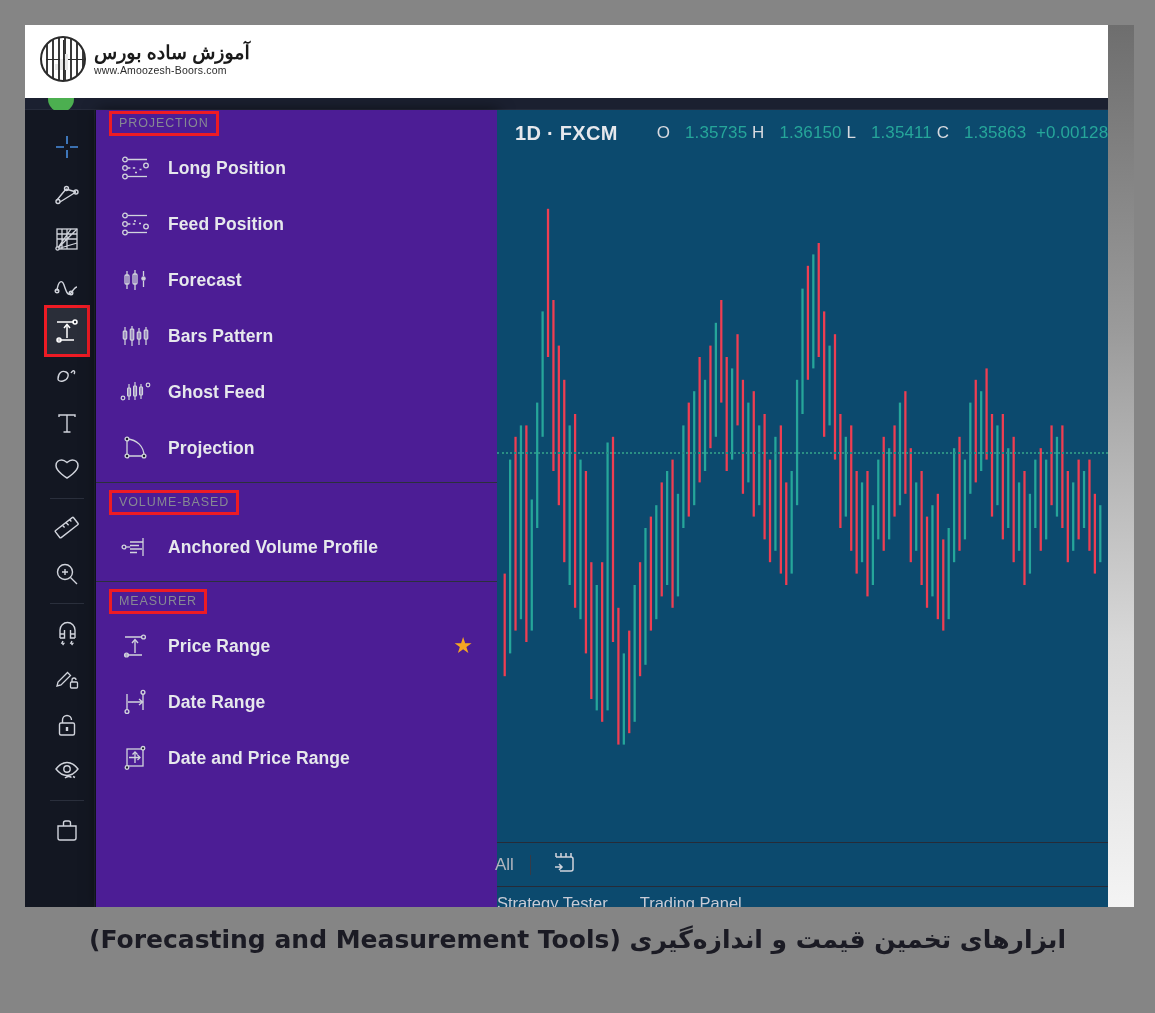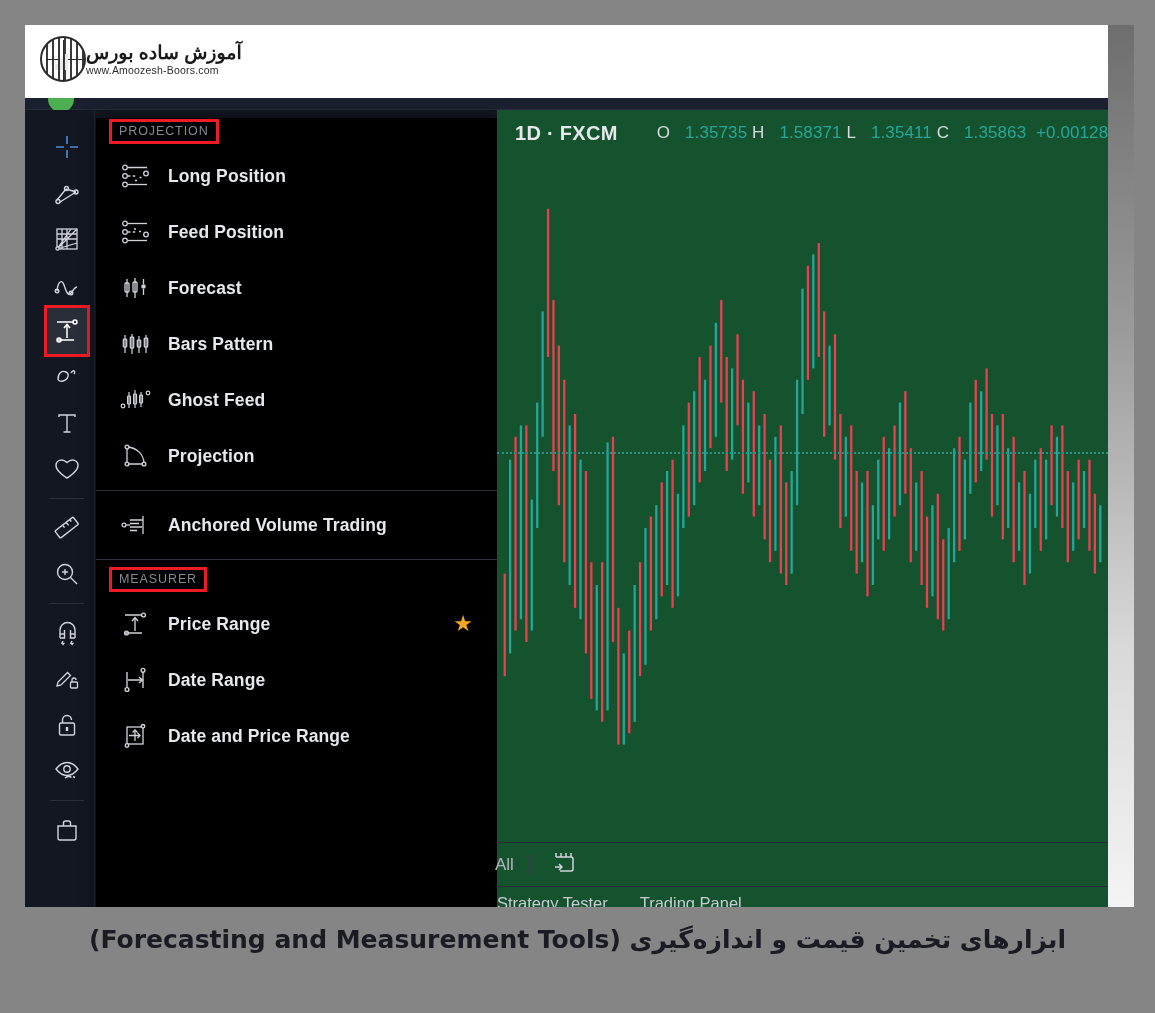--- a/index.html
+++ b/index.html
@@ -31,21 +31,21 @@
   }
 
   
   #logo-band {
     position: absolute; left: 0; top: 0;
     width: 1083px; height: 73px;
     background: #ffffff;
   }
   #logo-wrap {
     position: absolute; left: 15px; top: 11px;
-    display: flex; align-items: center; 
+    display: flex; align-items: center; gap: 8px;
   }
   #globe {
     width: 46px; height: 46px; flex: 0 0 46px;
     border-radius: 50%;
     border: 2px solid #2b2b2b;
     position: relative;
     background:
       repeating-linear-gradient(90deg, transparent 0 4px, #3a3a3a 4px 6px);
     overflow: hidden;
   }
@@ -124,24 +124,23 @@
     background: #2a2e39;
     border-radius: 0 3px 3px 0;
     display: flex; align-items: center; justify-content: center;
     color: #b2b5be; font-size: 11px;
   }
 
   
   #tools-panel {
     position: absolute; left: 71px; top: 12px;
     width: 401px; height: 797px;
-    background: #000000;
+    background: #4c1d95;
     box-shadow: 2px 0 14px rgba(0,0,0,.55);
     overflow: hidden;
-    margin-top: 8px;
   }
   .group-head {
     position: relative;
     height: 30px;
     display: flex; align-items: center;
     padding-left: 21px;
   }
   .group-head span {
     font-size: 12.5px; color: #868993; letter-spacing: .9px;
   }
@@ -171,21 +170,21 @@
     position: absolute; right: 24px; top: 50%;
     transform: translateY(-50%);
     color: #f5a623; font-size: 22px; line-height: 1;
   }
   .grp-div { height: 1px; background: #2b303c; margin: 6px 0 6px 0; }
 
   
   #chart-area {
     position: absolute; left: 472px; top: 12px;
     width: 611px; height: 797px;
-    background: #14532d;
+    background: #0c4a6e;
   }
   #chart-header {
     position: absolute; left: 0; top: 0;
     height: 46px; width: 611px;
     display: flex; align-items: center;
     padding-left: 18px;
     white-space: nowrap;
     overflow: hidden;
   }
   #sym-tf {
@@ -507,33 +506,36 @@
               <circle cx="4" cy="4" r="1.9" fill="#1e222d"></circle>
               <circle cx="4" cy="21" r="1.9" fill="#1e222d"></circle>
               <circle cx="21" cy="21" r="1.9" fill="#1e222d"></circle>
             </svg>
           </span>
           <span class="ml">Projection</span>
         </div>
 
         <div class="grp-div"></div>
 
+        <div class="group-head">
+          <span class="hl">VOLUME-BASED</span>
+        </div>
 
 
 
         <div class="menu-row">
           <span class="mi">
             <svg width="30" height="26" viewBox="0 0 30 26" fill="none" stroke="#d1d4dc" stroke-width="1.3">
               <circle cx="3" cy="13" r="1.9"></circle>
                 <path d="M5.2 13h4"></path>
               <path d="M22 4v18"></path>
               <path d="M9 8h13M9 11.5h9M9 15h12M9 18.5h7"></path>
             </svg>
           </span>
-          <span class="ml">Anchored Volume Trading</span>
+          <span class="ml">Anchored Volume Profile</span>
         </div>
 
         <div class="grp-div"></div>
 
         <div class="group-head">
           <span class="hl">MEASURER</span>
         </div>
 
         <div class="menu-row">
           <span class="mi">
@@ -579,21 +581,21 @@
         <div id="chart-header">
           <span id="sym-tf">1D · FXCM</span>
           <span id="state-pill">
             <span class="pA">
                 <i></i>
               </span>
             <span class="pB">≈</span>
           </span>
           <span id="ohlc">
             <span class="k">O</span><span class="v">1.35735</span>
-            <span class="k">H</span><span class="v">1.58371</span>
+            <span class="k">H</span><span class="v">1.36150</span>
             <span class="k">L</span><span class="v">1.35411</span>
             <span class="k">C</span><span class="v">1.35863</span>
             <span class="chg">+0.00128 (+0.</span>
           </span>
         </div>
 
         <div id="plot">
           <svg id="bars-svg" width="611" height="650" viewBox="0 0 611 650">
               <rect x="6.57" y="417.60" width="2.27" height="102.60" fill="#ef3e52"></rect>
               <rect x="11.98" y="303.60" width="2.27" height="193.80" fill="#26a69a"></rect>

